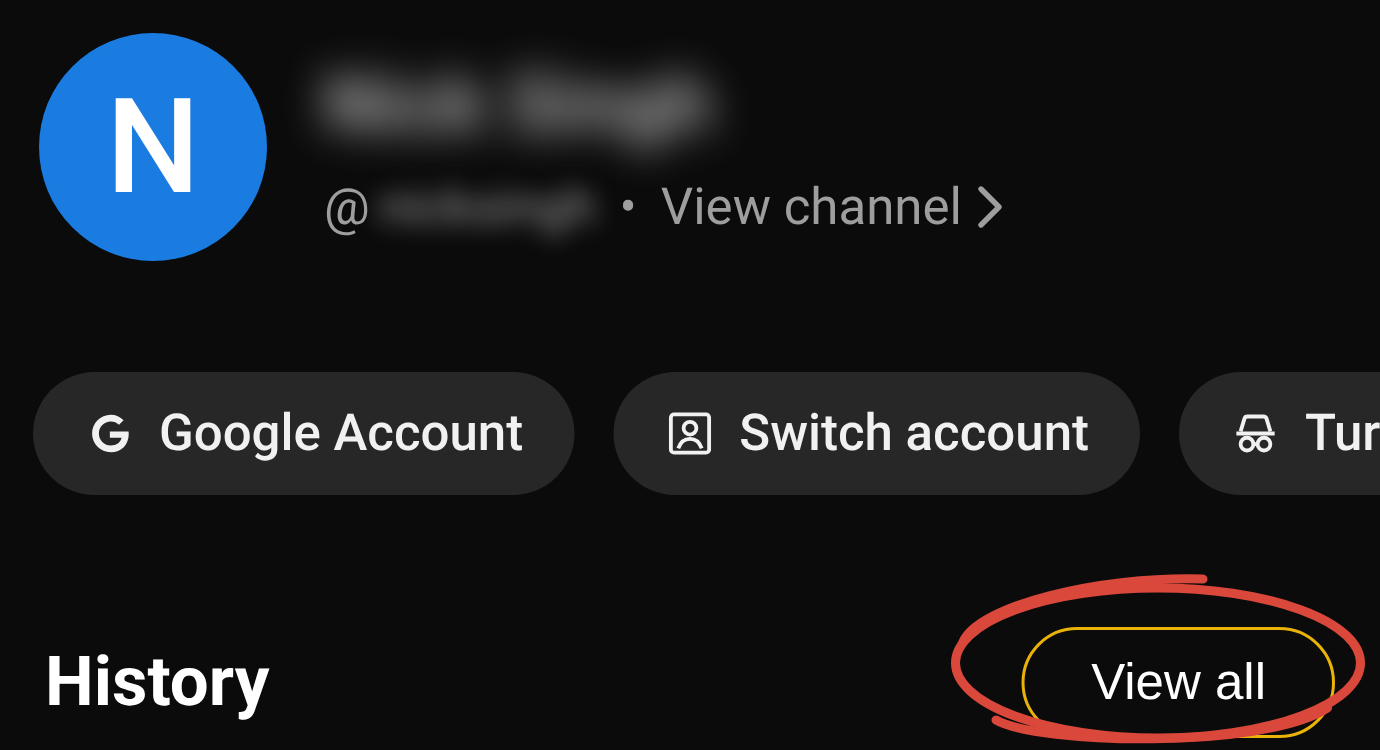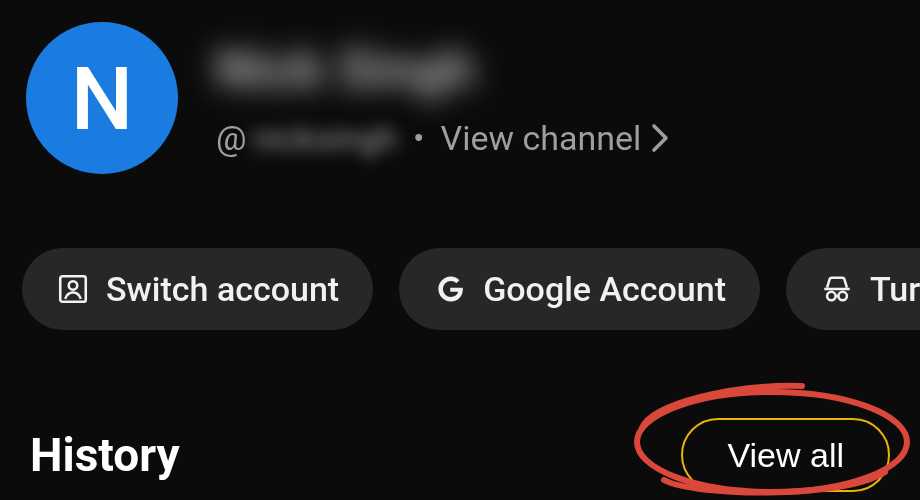--- a/index.html
+++ b/index.html
@@ -58,36 +58,36 @@
               </svg>
           </span>
         </span>
       </div>
     </div>
   </div>
 
   <div class="chip-row">
     <div class="chip">
       <span class="chip-icon">
+        <svg width="34" height="34" viewBox="0 0 24 24" fill="#f1f1f1">
+          <path d="M21.35 11.1h-9.18v2.92h5.5c-.47 2.3-2.42 3.62-5.06 3.62A5.63 5.63 0 0 1 7 12a5.63 5.63 0 0 1 5.61-5.64c1.48 0 2.82.53 3.87 1.56l2.13-2.13C17.02 4.1 14.98 3.2 12.6 3.2 7.73 3.2 3.8 7.13 3.8 12s3.93 8.8 8.8 8.8c5.08 0 8.45-3.57 8.45-8.6 0-.38-.03-.74-.1-1.1z"></path>
+        </svg>
+      </span>
+      <span>Google Account</span>
+    </div>
+
+    <div class="chip">
+      <span class="chip-icon">
         <svg width="34" height="34" viewBox="0 0 24 24" fill="none" stroke="#f1f1f1" stroke-width="1.8">
           <rect x="3" y="3" width="18" height="18" rx="1.5"></rect>
           <circle cx="12" cy="9.5" r="3"></circle>
           <path d="M6.5 19c1-3 3-4.5 5.5-4.5s4.5 1.5 5.5 4.5"></path>
         </svg>
       </span>
       <span>Switch account</span>
-    </div>
-
-    <div class="chip">
-      <span class="chip-icon">
-        <svg width="34" height="34" viewBox="0 0 24 24" fill="#f1f1f1">
-          <path d="M21.35 11.1h-9.18v2.92h5.5c-.47 2.3-2.42 3.62-5.06 3.62A5.63 5.63 0 0 1 7 12a5.63 5.63 0 0 1 5.61-5.64c1.48 0 2.82.53 3.87 1.56l2.13-2.13C17.02 4.1 14.98 3.2 12.6 3.2 7.73 3.2 3.8 7.13 3.8 12s3.93 8.8 8.8 8.8c5.08 0 8.45-3.57 8.45-8.6 0-.38-.03-.74-.1-1.1z"></path>
-        </svg>
-      </span>
-      <span>Google Account</span>
     </div>
 
     <div class="chip">
       <span class="chip-icon">
         <svg width="34" height="34" viewBox="0 0 24 24" fill="none" stroke="#f1f1f1" stroke-width="1.8">
           <path d="M5 11l1.8-6c.2-.7.8-1 1.5-1h7.4c.7 0 1.3.3 1.5 1L19 11"></path>
           <line x1="3" y1="12" x2="21" y2="12"></line>
           <circle cx="8" cy="17" r="3"></circle>
           <circle cx="16" cy="17" r="3"></circle>
           <line x1="11" y1="17" x2="13" y2="17"></line>

